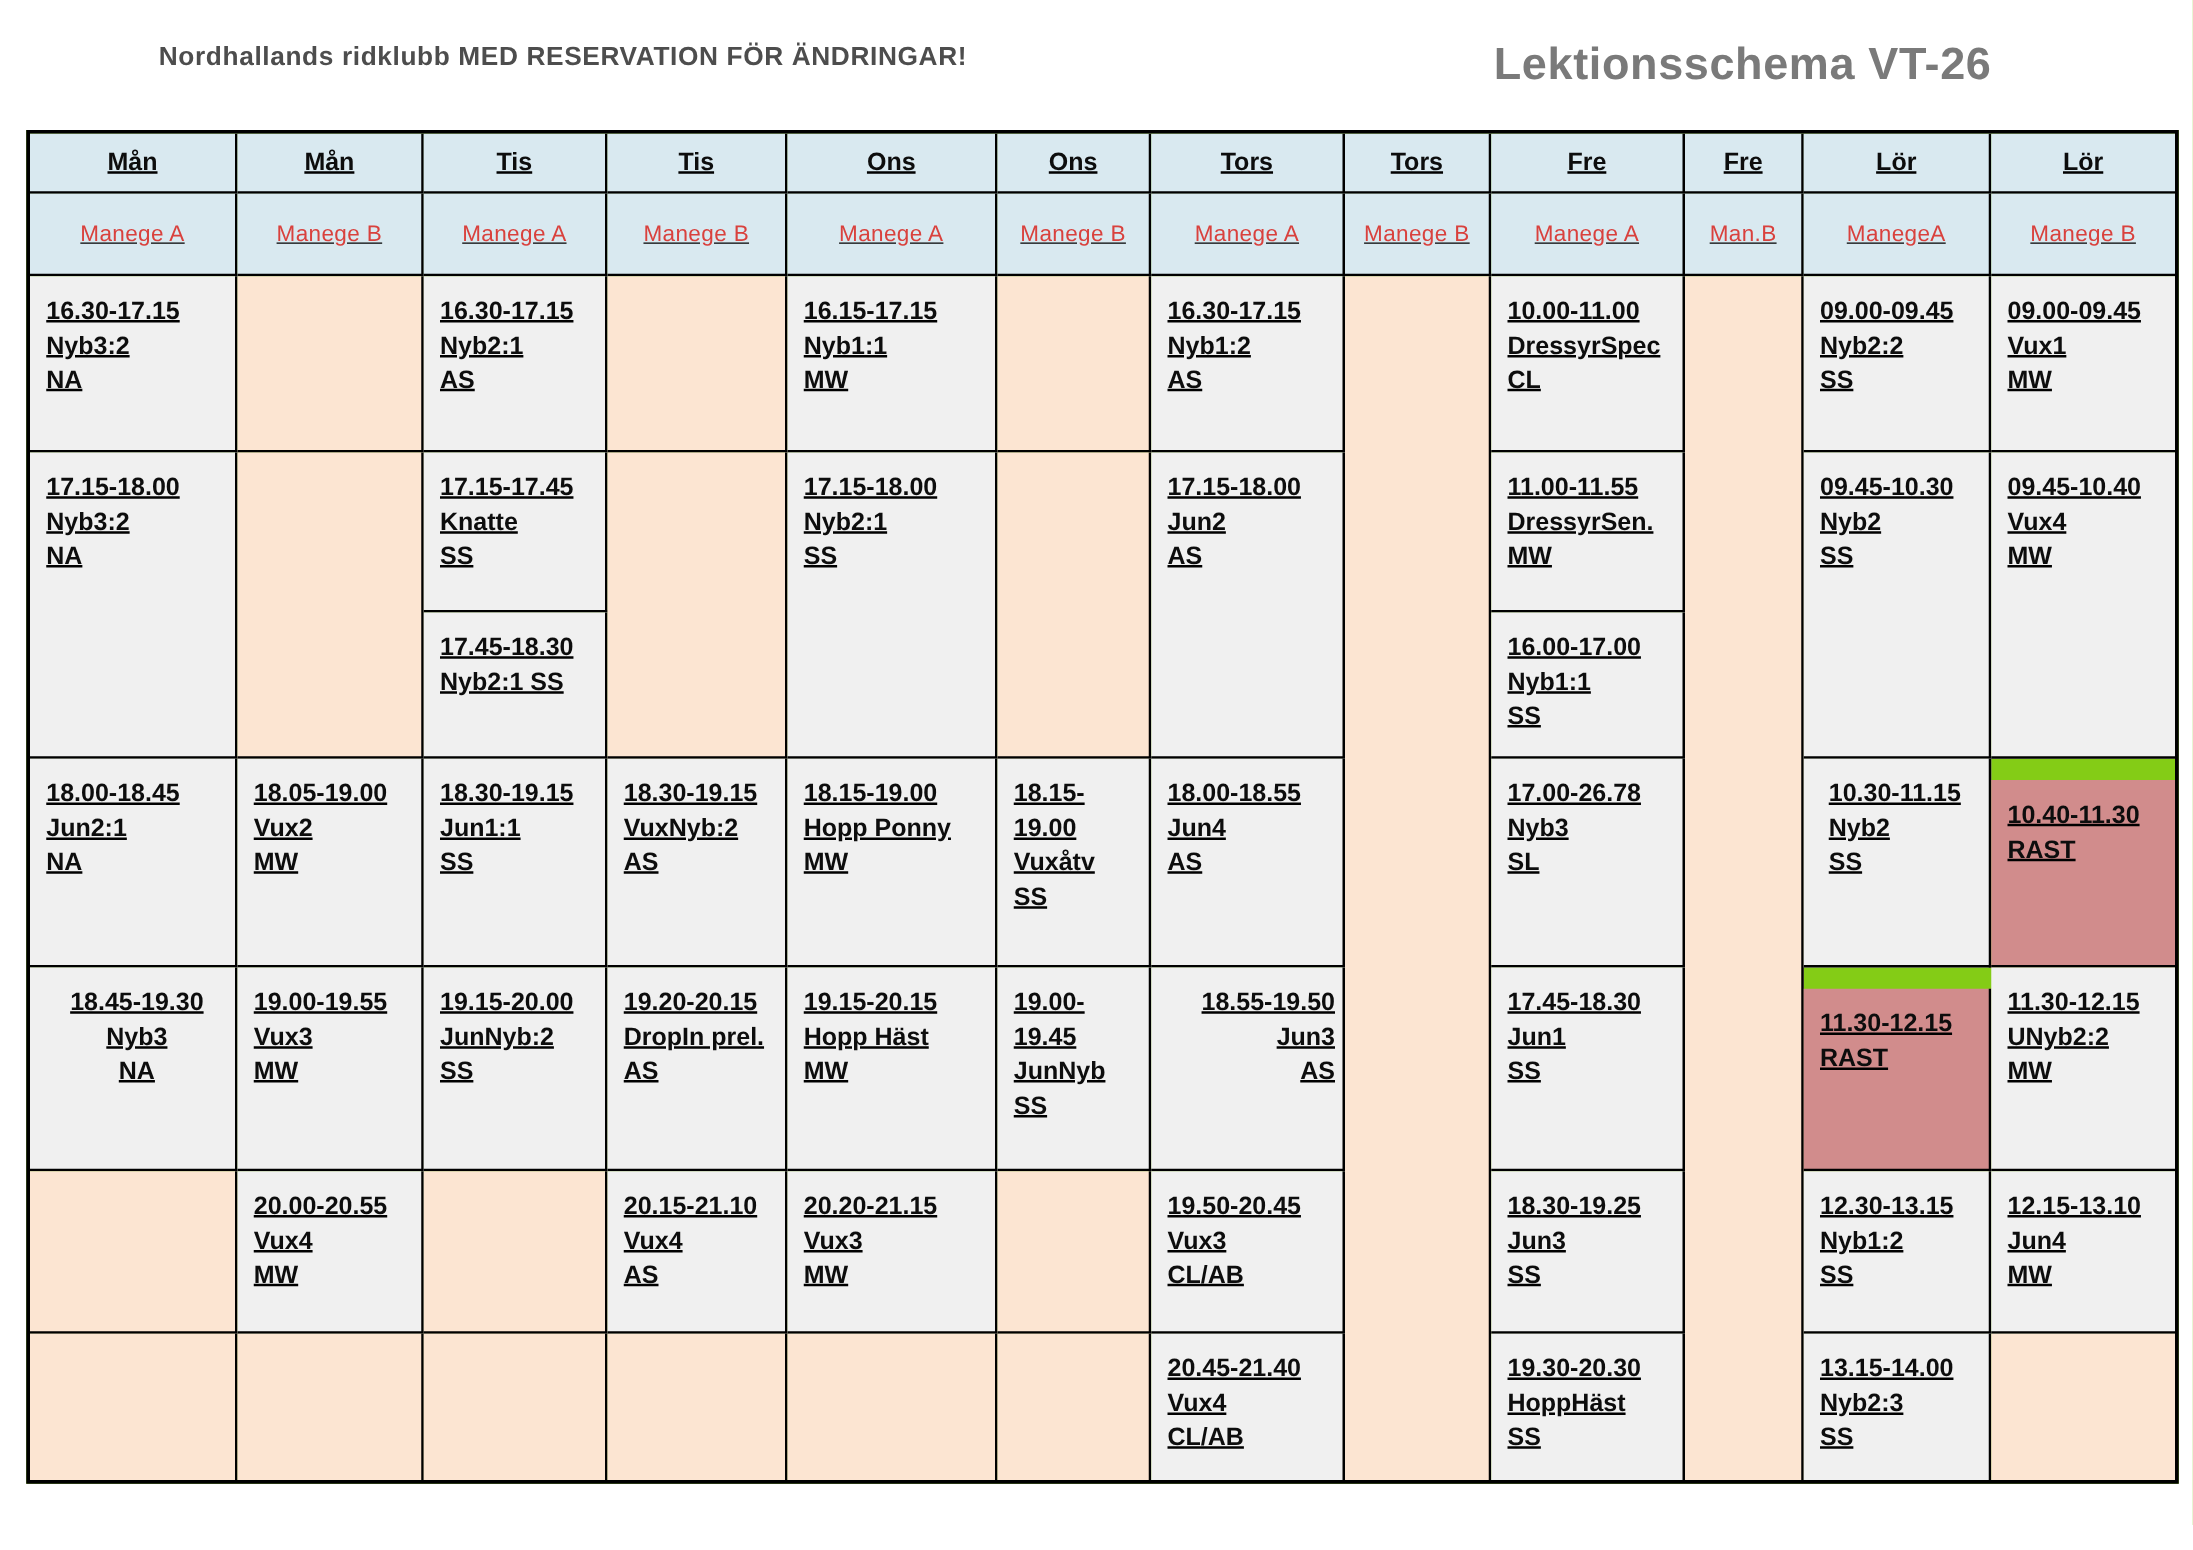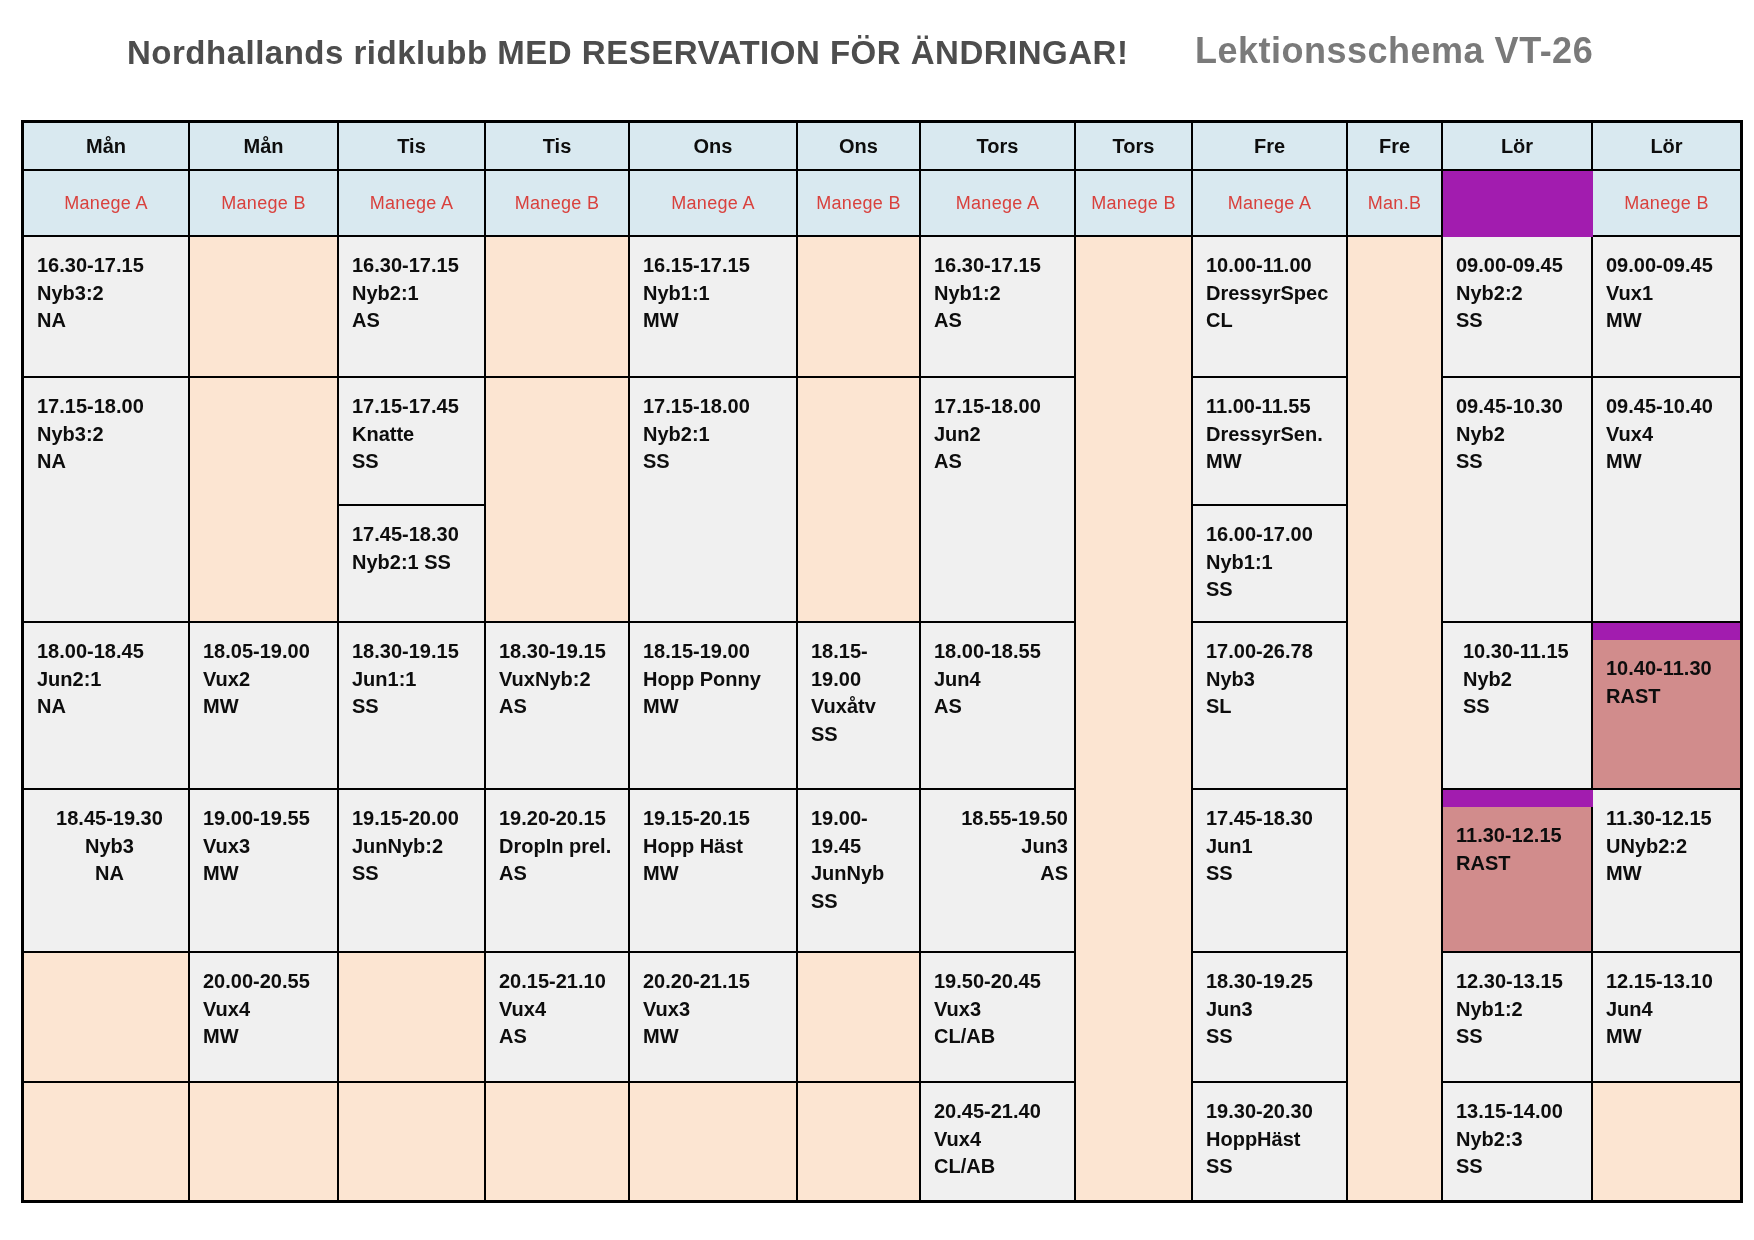--- a/index.html
+++ b/index.html
@@ -5,36 +5,37 @@
   html,body{margin:0;padding:0;background:#ffffff;}
   .page{
     position:relative;
     width:1754px;height:1240px;
     background:#ffffff;
     font-family:"Liberation Sans", sans-serif;
     overflow:hidden;
   }
   .subtitle{
     position:absolute;left:127px;top:34px;
-    font-size:33px;font-weight:bold;letter-spacing:.5px;
+    font-size:21px;font-weight:bold;letter-spacing:.5px;
     color:var(--subtitle-text,#4d4d4d);
   }
   .title{
     position:absolute;left:1195px;top:30px;
     font-size:36px;font-weight:bold;letter-spacing:.5px;
     color:var(--title-text,#7a7a7a);
   }
   .schedule{
-    position:absolute;left:21px;top:120px;
+    position:absolute;left:21px;top:104px;
     display:grid;
     grid-template-columns:166px 149px 147px 144px 168px 123px 155px 117px 155px 95px 150px 147px;
     grid-template-rows:48px 66px 141px 128px 117px 167px 163px 130px 117px;
     border:3px solid var(--border,#000);
     box-sizing:content-box;
-    background:#a21caf;
+    background:#84cc16;
+    text-decoration:underline;
   }
   .cell{
     box-sizing:border-box;
     border-right:2px solid var(--border,#000);
     border-bottom:2px solid var(--border,#000);
     overflow:hidden;
   }
   .cell.no-br{border-right:none;}
   .cell.no-bb{border-bottom:none;}
   .day-cell{
@@ -273,20 +274,21 @@
       </div>
       <div class="cell lesson-cell bg-lesson no-bb" style="grid-area: 9 / 9 / span 1;">
         <div class="line">19.30-20.30</div>
         <div class="line">HoppHäst</div>
         <div class="line">SS</div>
       </div>
       <div class="cell day-cell" style="grid-area: 1 / 10;">Fre</div>
       <div class="cell manege-cell" style="grid-area: 2 / 10;">Man.B</div>
       <div class="cell lesson-cell bg-empty no-bb" style="grid-area: 3 / 10 / span 7;"></div>
       <div class="cell day-cell" style="grid-area: 1 / 11;">Lör</div>
+      <div class="cell manege-cell" style="grid-area: 2 / 11;">ManegeA</div>
       <div class="cell lesson-cell bg-lesson" style="grid-area: 3 / 11 / span 1;">
         <div class="line">09.00-09.45</div>
         <div class="line">Nyb2:2</div>
         <div class="line">SS</div>
       </div>
       <div class="cell lesson-cell bg-lesson" style="grid-area: 4 / 11 / span 2;">
         <div class="line">09.45-10.30</div>
         <div class="line">Nyb2</div>
         <div class="line">SS</div>
       </div>

